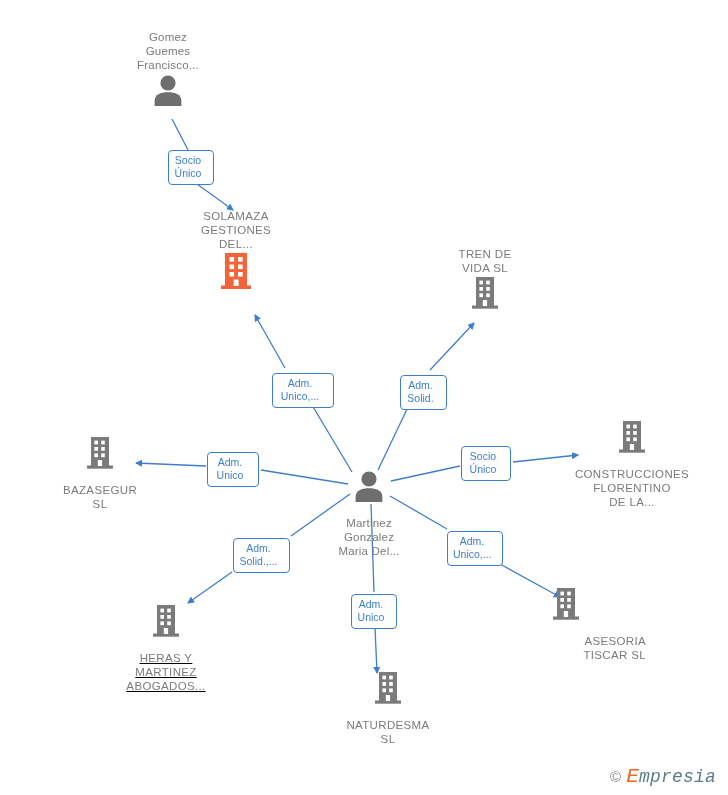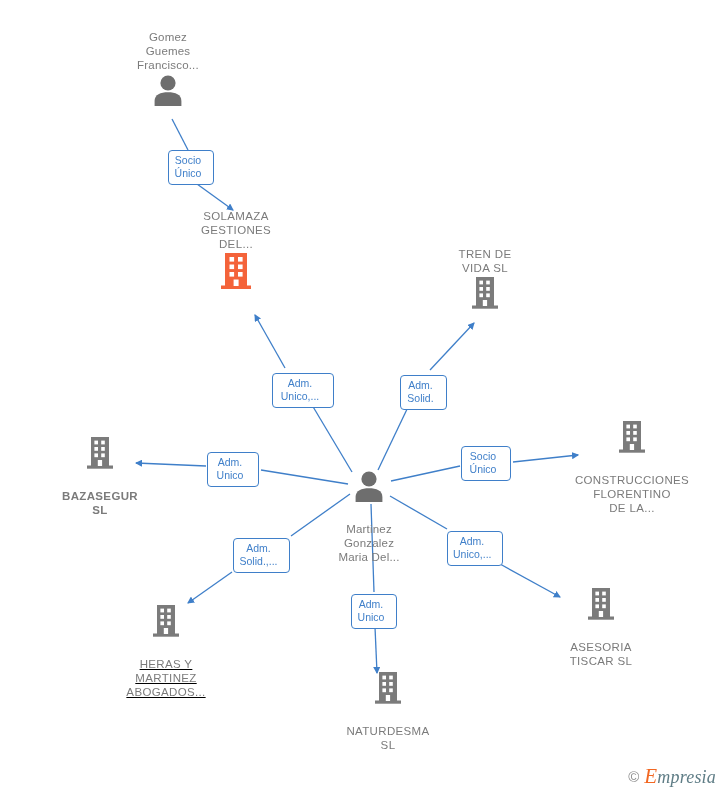--- a/index.html
+++ b/index.html
@@ -42,21 +42,21 @@
     white-space: pre-line;
   }
   .node-label.company {
     letter-spacing: 0.35px;
   }
   .node-icon {
     display: block;
     margin: 0 auto;
   }
   .node.label-above .node-icon { margin-top: 2px; }
-  .node.label-below .node-label { margin-top: 20px; }
+  .node.label-below .node-label { margin-top: 14px; }
 
   
   .elabel {
     position: absolute;
     box-sizing: border-box;
     background: #ffffff;
     border: 1.5px solid #3f7fc9;
     border-radius: 4px;
     color: #3f7fc9;
     font-size: 10.5px;
@@ -76,21 +76,21 @@
     align-items: center;
     gap: 5px;
     user-select: none;
   }
   #watermark .copy {
     font-size: 15px;
     color: #8d8d8d;
     line-height: 1;
   }
   #watermark .brand {
-    font-family: Liberation Serif, serif;
+    font-family: Liberation Mono, monospace;
     font-style: italic;
     font-size: 18px;
     line-height: 1;
     color: #5f7d86;
     letter-spacing: 0.2px;
     text-align: right;
   }
   #watermark .brand .cap {
     color: #f26722;
     font-size: 21px;
@@ -171,21 +171,21 @@
       <rect x="8.5" y="4" width="4.6" height="4.6" fill="#ffffff"></rect>
       <rect x="17" y="4" width="4.6" height="4.6" fill="#ffffff"></rect>
       <rect x="8.5" y="11.5" width="4.6" height="4.6" fill="#ffffff"></rect>
       <rect x="17" y="11.5" width="4.6" height="4.6" fill="#ffffff"></rect>
       <rect x="8.5" y="19" width="4.6" height="4.6" fill="#ffffff"></rect>
       <rect x="17" y="19" width="4.6" height="4.6" fill="#ffffff"></rect>
       <rect x="12.6" y="26.5" width="5" height="6.5" fill="#ffffff"></rect>
     </svg>
   </div>
 
-  <div class="node label-below" style="left:100px; top:437px;font-weight:bold;">
+  <div class="node label-below" style="left:100px; top:437px;">
     <svg class="node-icon" width="26" height="32" viewBox="0 0 26 32">
       <rect x="4" y="0" width="18" height="29" fill="#7b7b7b"></rect>
       <rect x="0" y="28.5" width="26" height="3.2" fill="#7b7b7b"></rect>
       <rect x="7.4" y="3.6" width="3.6" height="3.8" fill="#ffffff"></rect>
       <rect x="14.2" y="3.6" width="3.6" height="3.8" fill="#ffffff"></rect>
       <rect x="7.4" y="10" width="3.6" height="3.8" fill="#ffffff"></rect>
       <rect x="14.2" y="10" width="3.6" height="3.8" fill="#ffffff"></rect>
       <rect x="7.4" y="16.4" width="3.6" height="3.8" fill="#ffffff"></rect>
       <rect x="14.2" y="16.4" width="3.6" height="3.8" fill="#ffffff"></rect>
       <rect x="10.8" y="23" width="4.3" height="6" fill="#ffffff"></rect>
@@ -247,21 +247,21 @@
       <rect x="7.4" y="10" width="3.6" height="3.8" fill="#ffffff"></rect>
       <rect x="14.2" y="10" width="3.6" height="3.8" fill="#ffffff"></rect>
       <rect x="7.4" y="16.4" width="3.6" height="3.8" fill="#ffffff"></rect>
       <rect x="14.2" y="16.4" width="3.6" height="3.8" fill="#ffffff"></rect>
       <rect x="10.8" y="23" width="4.3" height="6" fill="#ffffff"></rect>
     </svg>
     <div class="node-label company">NATURDESMA
 SL</div>
   </div>
 
-  <div class="node label-below" style="left:601px; top:588px;">
+  <div class="node label-below" style="left:566px; top:588px;text-align:right;">
     <svg class="node-icon" width="26" height="32" viewBox="0 0 26 32">
       <rect x="4" y="0" width="18" height="29" fill="#7b7b7b"></rect>
       <rect x="0" y="28.5" width="26" height="3.2" fill="#7b7b7b"></rect>
       <rect x="7.4" y="3.6" width="3.6" height="3.8" fill="#ffffff"></rect>
       <rect x="14.2" y="3.6" width="3.6" height="3.8" fill="#ffffff"></rect>
       <rect x="7.4" y="10" width="3.6" height="3.8" fill="#ffffff"></rect>
       <rect x="14.2" y="10" width="3.6" height="3.8" fill="#ffffff"></rect>
       <rect x="7.4" y="16.4" width="3.6" height="3.8" fill="#ffffff"></rect>
       <rect x="14.2" y="16.4" width="3.6" height="3.8" fill="#ffffff"></rect>
       <rect x="10.8" y="23" width="4.3" height="6" fill="#ffffff"></rect>

